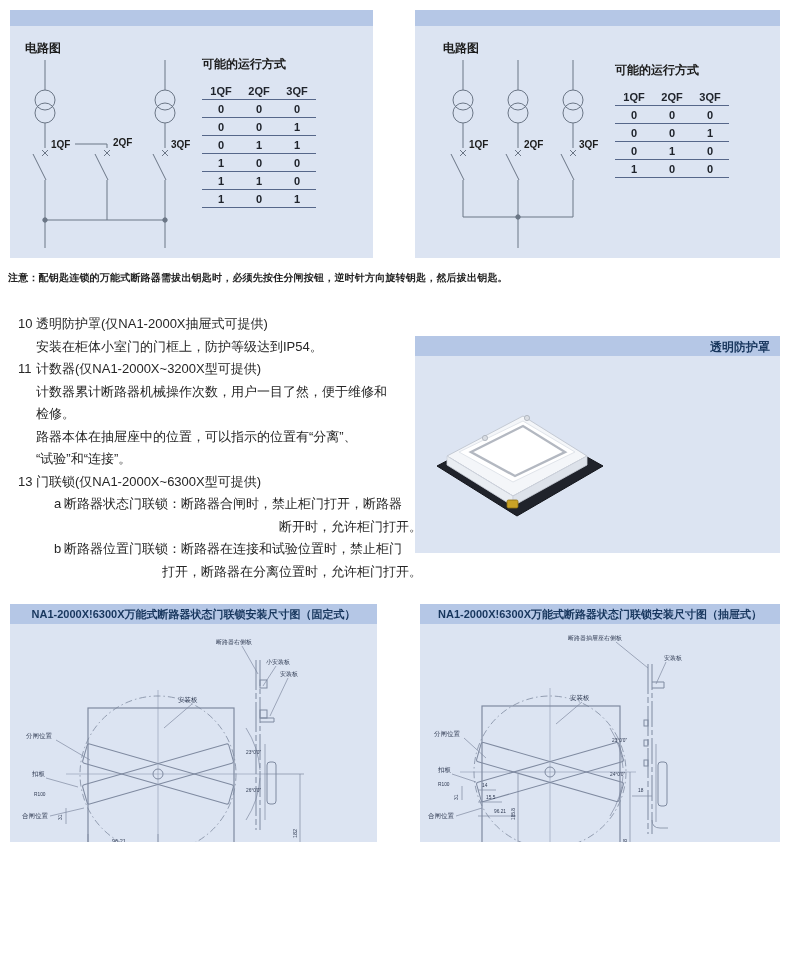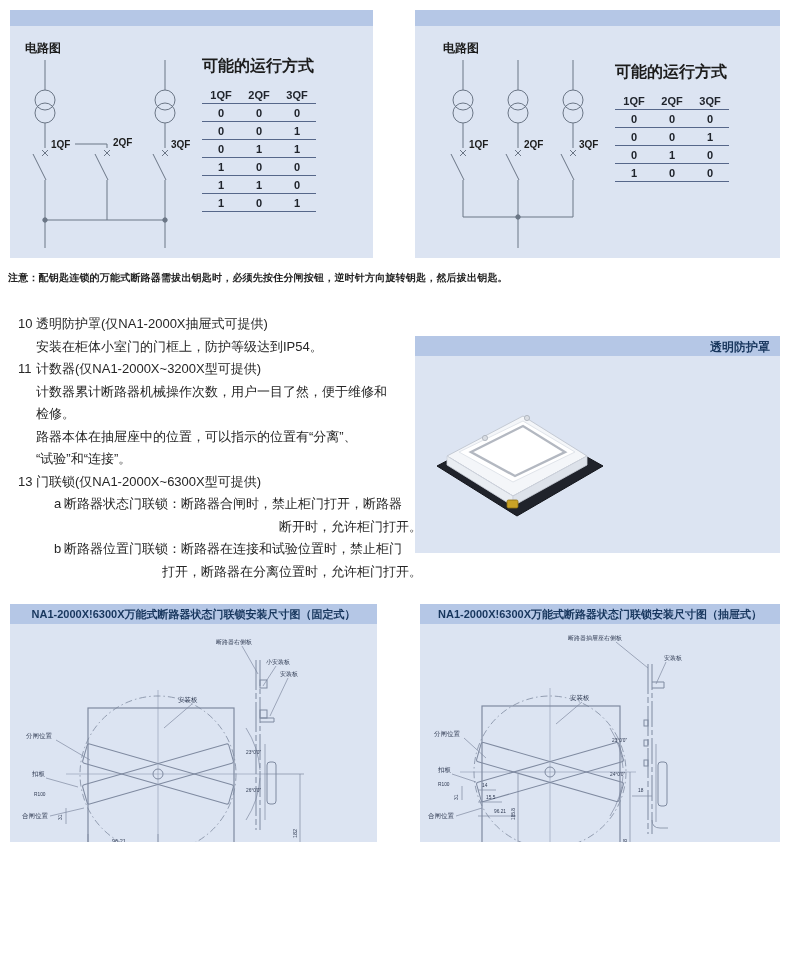--- a/index.html
+++ b/index.html
@@ -6,21 +6,21 @@
   .page { position:relative; width:790px; height:842px; background:#ffffff;
           font-family:"Liberation Sans",sans-serif; overflow:hidden; }
 
   .panel { position:absolute; background:#dce4f2; }
   .panel-bar { position:absolute; left:0; top:0; right:0; height:16px; background:#b5c7e6; }
   .panel-bar.tall { height:20px; }
 
   .circuit-label { position:absolute; left:15px; top:30px; font-size:12px; font-weight:bold; color:#1c1c1c; }
 
   .vtable { position:absolute; }
-  .vtable .ttitle { font-size:16px; font-weight:bold; color:#1c1c1c; margin-bottom:9px; }
+  .vtable .ttitle { font-size:12px; font-weight:bold; color:#1c1c1c; margin-bottom:9px; }
   .trow { display:flex; border-bottom:1px solid #56678a; width:114px; }
   .trow span { width:38px; text-align:center; font-size:11px; color:#20242c; padding:3px 0 2px 0; }
   .trow.head span { font-weight:bold; }
   .trow span { font-weight:bold; }
 
   .note-line { position:absolute; left:8px; top:271px; width:778px; font-size:10px;
                font-weight:bold; color:#232323; letter-spacing:0.2px; }
 
   .features { position:absolute; left:18px; top:313px; width:404px; font-size:13px;
               color:#262626; font-weight:500; line-height:22.5px; }

